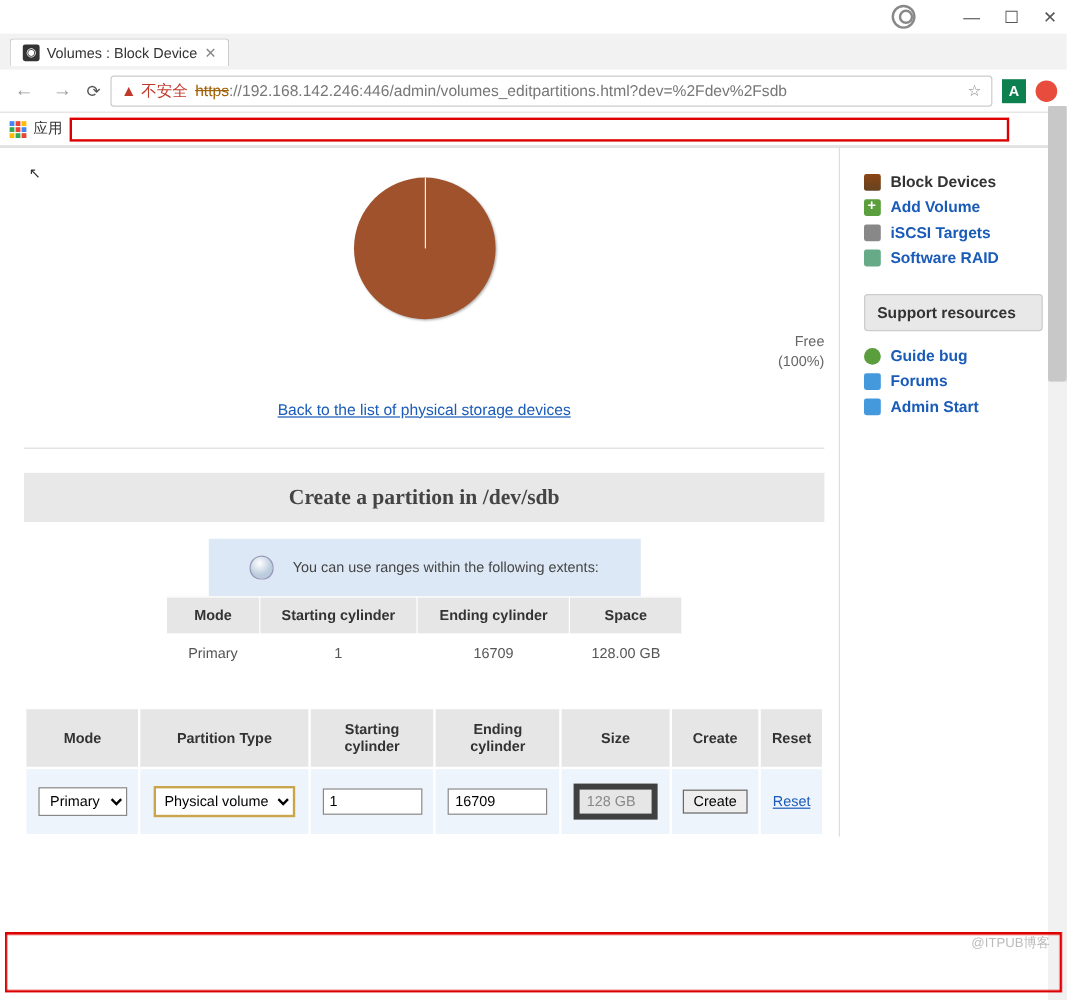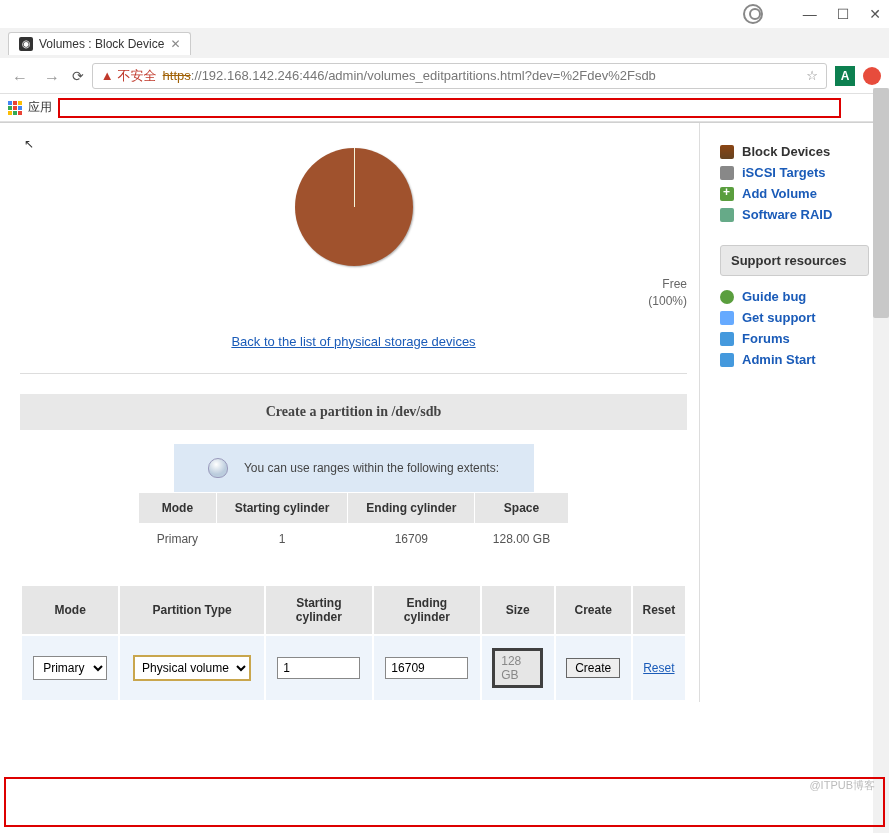--- a/index.html
+++ b/index.html
@@ -34,32 +34,32 @@
 .side-col { flex: 1; padding-left: 20px; padding-top: 18px; }
 .ttable { width: 100%; border-collapse: separate; border-spacing: 3px; margin-top: 20px; }
 .ttable th { background: #e6e6e6; color: #333; font-weight: bold; padding: 8px 10px; text-align: center; font-size: 12px; }
 .pie-wrap { text-align: center; margin: 25px 0 15px; }
 .pie { width: 118px; height: 118px; background: #a0522d; border-radius: 50%; margin: 0 auto; position: relative; box-shadow: 1px 1px 2px rgba(0,0,0,0.3); }
 .pie::after { content:''; position:absolute; top:0; left:50%; width:1px; height:59px; background:#f5f5dc; }
 .pie-label { margin-top: 10px; color: #666; font-size: 12px; line-height: 1.4; text-align: right; }
 .back-link { text-align: center; margin: 24px 0; }
 .back-link a { color: #1a5bb8; text-decoration: underline; font-size: 13px; }
 hr.sep { border: none; border-top: 1px solid #ddd; margin: 10px 0 20px; }
-.section-hdr { background: #e8e8e8; padding: 10px; text-align: center; font-size: 14px; font-weight: bold; color: #444; font-family: Georgia, serif; }
+.section-hdr { background: #e8e8e8; padding: 10px; text-align: center; font-size: 18px; font-weight: bold; color: #444; font-family: Georgia, serif; }
 .info-box { background: #dce8f5; padding: 14px; text-align: center; color: #444; margin: 14px auto 0; width: 360px; display: flex; align-items: center; justify-content: center; gap: 16px; }
 .bulb { width: 20px; height: 20px; background: radial-gradient(circle at 40% 30%, #fff, #bcd 60%); border-radius: 50% 50% 45% 45%; border:1px solid #99b; }
 .extent-table { border-collapse: collapse; margin: 0 auto 30px; }
 .extent-table th { background: #e6e6e6; padding: 8px 18px; font-size: 12px; border: 1px solid #fff; }
 .extent-table td { padding: 8px 18px; text-align: center; color: #555; }
 .form-table { width: 100%; border-collapse: collapse; }
 .form-table th { background: #e6e6e6; padding: 10px 8px; font-size: 12px; border: 2px solid #fff; }
 .form-table td { background: #eef4fb; padding: 12px 8px; text-align: center; border: 2px solid #fff; }
 .form-table select, .form-table input[type=text] { border: 1px solid #888; padding: 3px 5px; font-size: 12px; background: #fff; }
 .form-table .pt-select { border: 2px solid #c9a64d; background: #fff; width: 118px; padding: 3px; }
-.size-ro { background: #e6e6e6; border: 3px solid #404040; padding: 3px 6px; width: 51px; color: #888; display:inline-block; text-align:left; }
+.size-ro { background: #e6e6e6; border: 5px solid #404040; padding: 3px 6px; width: 70px; color: #888; display:inline-block; text-align:left; }
 .create-btn { border: 1px solid #666; background: #eee; padding: 2px 8px; font-size: 12px; cursor: pointer; position:relative; }
 .cursor { position:absolute; left:24px; top:14px; font-size:12px; }
 .reset-lnk { color: #1a5bb8; text-decoration: underline; }
 .side-list { list-style: none; }
 .side-list li { padding: 3px 0; display: flex; align-items: center; gap: 8px; }
 .side-list a { color: #1a5bb8; font-size: 13px; text-decoration: none; }
 .side-list a.bold { font-weight: bold; }
 .side-list a.bold-sel { font-weight: bold; color: #333; }
 .side-ic { width: 14px; height: 14px; display: inline-block; }
 .ic-block { background: linear-gradient(#8b4513,#654321); border-radius:2px; }
@@ -195,43 +195,39 @@
 
   </div>
 
   <div class="side-col">
     <ul class="side-list" id="nav-list">
         <li>
           <span class="side-ic ic-block"></span>
           <a href="#" class="bold-sel">Block Devices</a>
         </li>
         <li>
+          <span class="side-ic ic-add"></span>
+          <a href="#" class="bold">Add Volume</a>
+        </li>
+        <li>
           <span class="side-ic ic-iscsi"></span>
           <a href="#" class="bold">iSCSI Targets</a>
-        </li>
-        <li>
-          <span class="side-ic ic-add"></span>
-          <a href="#" class="bold">Add Volume</a>
         </li>
         <li>
           <span class="side-ic ic-raid"></span>
           <a href="#" class="bold">Software RAID</a>
         </li>
       </ul>
     <div class="side-hdr">Support resources</div>
     <ul class="side-list" id="sup-list">
         <li>
           <span class="side-ic ic-bug"></span>
           <a href="#" class="bold">Guide bug</a>
         </li>
         <li>
-          <span class="side-ic ic-support"></span>
-          <a href="#" class="bold">Get support</a>
-        </li>
-        <li>
           <span class="side-ic ic-forum"></span>
           <a href="#" class="bold">Forums</a>
         </li>
         <li>
           <span class="side-ic ic-guide"></span>
           <a href="#" class="bold">Admin Start</a>
         </li>
       </ul>
   </div>
 </div>

